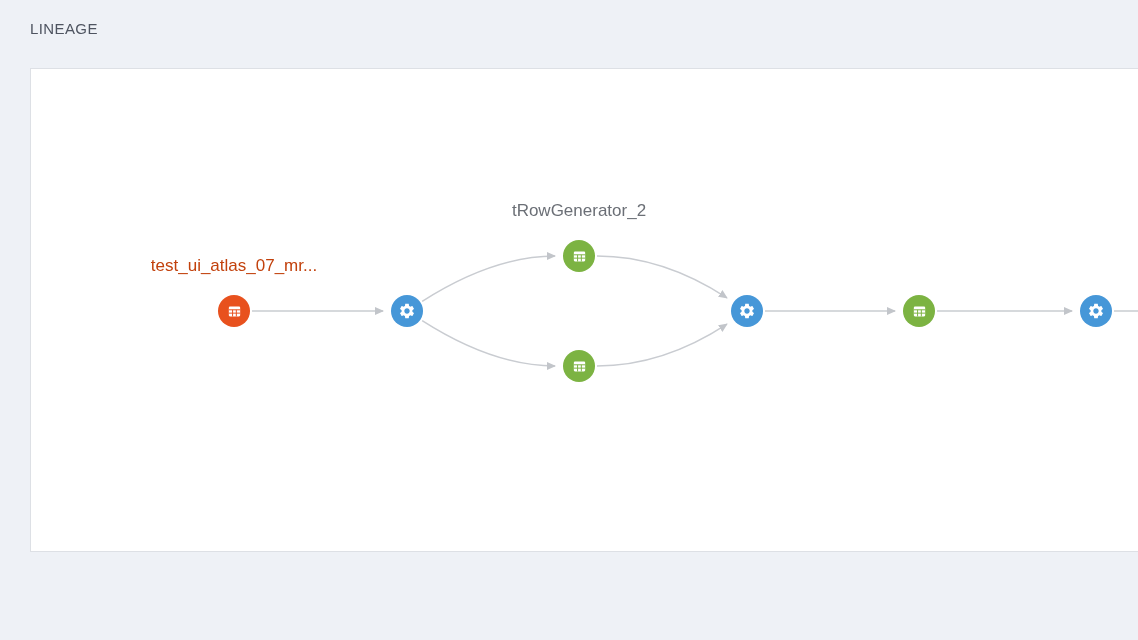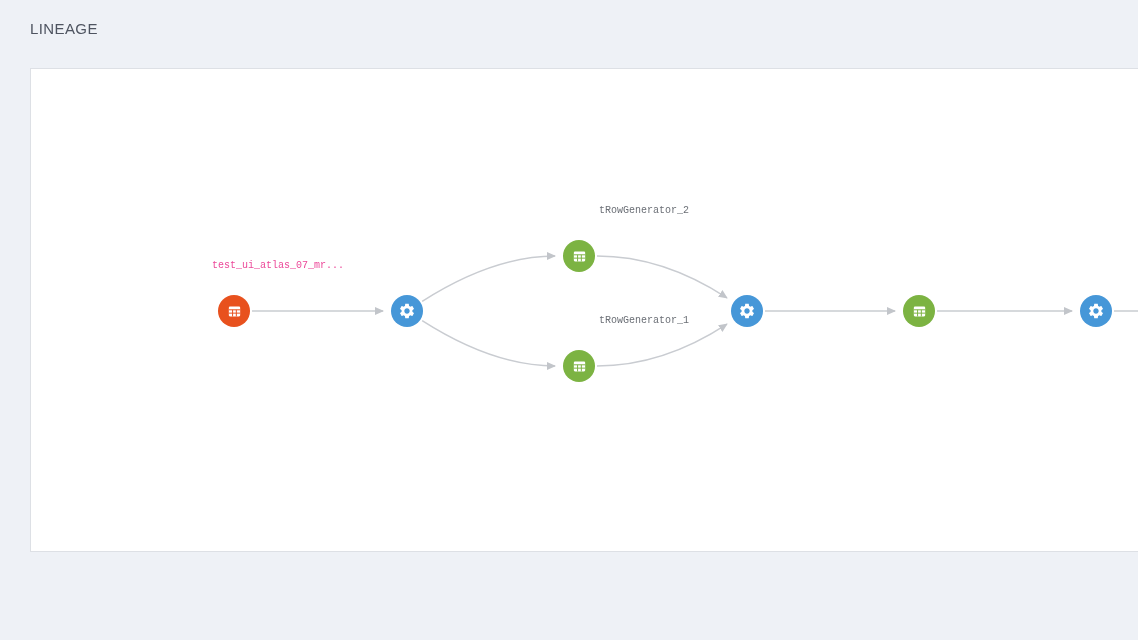--- a/index.html
+++ b/index.html
@@ -27,25 +27,24 @@
   .nodes-layer { position: absolute; left: 0; top: 0; width: 100%; height: 100%; }
   .node {
     position: absolute; width: 32px; height: 32px;
     border-radius: 50%;
     display: flex; align-items: center; justify-content: center;
     cursor: pointer;
   }
   .node svg { display: block; }
   .node-label {
     position: absolute; width: 220px;
-    text-align: right;
-    font-size: 10px; line-height: 16px;
+    text-align: center;
+    font-size: 17px; line-height: 16px;
     color: #6b6f76;
     white-space: nowrap;
-    font-family: Liberation Mono, monospace;
   }
 </style>
 </head>
 <body>
 
 <div class="page">
   <div class="page-header">LINEAGE</div>
 
   <div class="lineage-canvas">
     <svg class="edges-svg" width="1126" height="484">
@@ -59,21 +58,21 @@
           <path d="M 391.16408668524423 232.30203758501824 Q 462 187 524 187" class="edge" stroke="#c9ccd1" marker-end="url(#arrow)"></path>
           <path d="M 391.16408668524423 251.69796241498176 Q 462 297 524 297" class="edge" stroke="#c9ccd1" marker-end="url(#arrow)"></path>
           <path d="M 566 187 Q 632 187 695.9211553129205 228.85313740726937" class="edge" stroke="#c9ccd1" marker-end="url(#arrow)"></path>
           <path d="M 566 297 Q 632 297 695.9211553129205 255.14686259273063" class="edge" stroke="#c9ccd1" marker-end="url(#arrow)"></path>
           <path d="M 734 242 L 864 242" class="edge" stroke="#c9ccd1" marker-end="url(#arrow)"></path>
           <path d="M 906 242 L 1041 242" class="edge" stroke="#c9ccd1" marker-end="url(#arrow)"></path>
           <path d="M 1083 242 L 1124 242" class="edge" stroke="#c9ccd1"></path>
         </g>
     </svg>
     <div class="nodes-layer">
-        <div class="node-label" style="left: 93px; top: 189px; color: #ec4899;">test_ui_atlas_07_mr...</div>
+        <div class="node-label" style="left: 93px; top: 189px; color: #c2410c;">test_ui_atlas_07_mr...</div>
         <div class="node" title="test_ui_atlas_07_mr..." style="left: 187px; top: 226px; background: rgb(232, 81, 30);">
           <svg viewBox="0 0 24 24" width="17" height="17">
             <rect x="4" y="5" width="16" height="14" rx="1.6" fill="#ffffff"></rect>
             <g stroke="#e8511e" stroke-width="1.4">
               <line x1="4" y1="9.6" x2="20" y2="9.6"></line>
               <line x1="4" y1="14.3" x2="20" y2="14.3"></line>
               <line x1="9.3" y1="9.6" x2="9.3" y2="19"></line>
               <line x1="14.6" y1="9.6" x2="14.6" y2="19"></line>
             </g>
           </svg>
@@ -88,21 +87,20 @@
           <svg viewBox="0 0 24 24" width="17" height="17">
             <rect x="4" y="5" width="16" height="14" rx="1.6" fill="#ffffff"></rect>
             <g stroke="#7cb342" stroke-width="1.4">
               <line x1="4" y1="9.6" x2="20" y2="9.6"></line>
               <line x1="4" y1="14.3" x2="20" y2="14.3"></line>
               <line x1="9.3" y1="9.6" x2="9.3" y2="19"></line>
               <line x1="14.6" y1="9.6" x2="14.6" y2="19"></line>
             </g>
           </svg>
         </div>
-        <div class="node-label" style="left: 438px; top: 244px; color: rgb(107, 111, 118);">tRowGenerator_1</div>
         <div class="node" title="tRowGenerator_1" style="left: 532px; top: 281px; background: rgb(124, 179, 66);">
           <svg viewBox="0 0 24 24" width="17" height="17">
             <rect x="4" y="5" width="16" height="14" rx="1.6" fill="#ffffff"></rect>
             <g stroke="#7cb342" stroke-width="1.4">
               <line x1="4" y1="9.6" x2="20" y2="9.6"></line>
               <line x1="4" y1="14.3" x2="20" y2="14.3"></line>
               <line x1="9.3" y1="9.6" x2="9.3" y2="19"></line>
               <line x1="14.6" y1="9.6" x2="14.6" y2="19"></line>
             </g>
           </svg>

